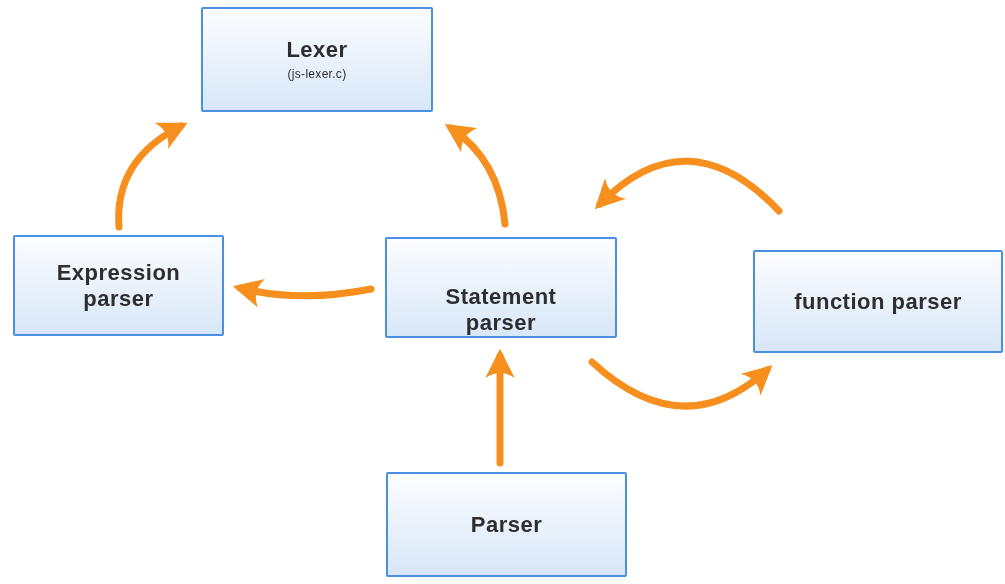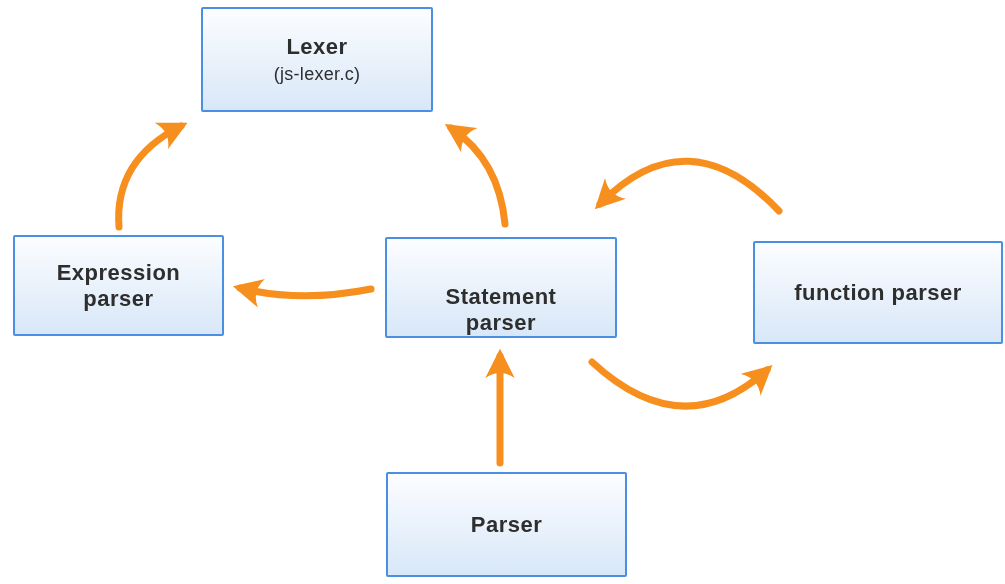--- a/index.html
+++ b/index.html
@@ -46,21 +46,21 @@
     border-radius: 2px;
   }
   .node .title {
     font-size: 22px;
     font-weight: bold;
     line-height: 1.18;
     white-space: pre-line;
     letter-spacing: 0.5px;
   }
   .node .subtitle {
-    font-size: 18px;
+    font-size: 12px;
     font-weight: normal;
     line-height: 1.2;
     letter-spacing: 0.3px;
   }
 </style>
 </head>
 <body>
 
 <div class="canvas">
 
@@ -92,21 +92,21 @@
   <div class="node" style="left:13px; top:235px; width:211px; height:101px;">
     <div class="title">Expression
 parser</div>
   </div>
 
   <div class="node" style="left:385px; top:237px; width:232px; height:101px;justify-content:flex-end;">
     <div class="title">Statement
 parser</div>
   </div>
 
-  <div class="node" style="left:753px; top:241px; width:250px; height:103px;">
+  <div class="node" style="left:753px; top:250px; width:250px; height:103px;">
     <div class="title">function parser</div>
   </div>
 
   <div class="node" style="left:386px; top:472px; width:241px; height:105px;">
     <div class="title">Parser</div>
   </div>
 
 </div>
 
 </body></html>

